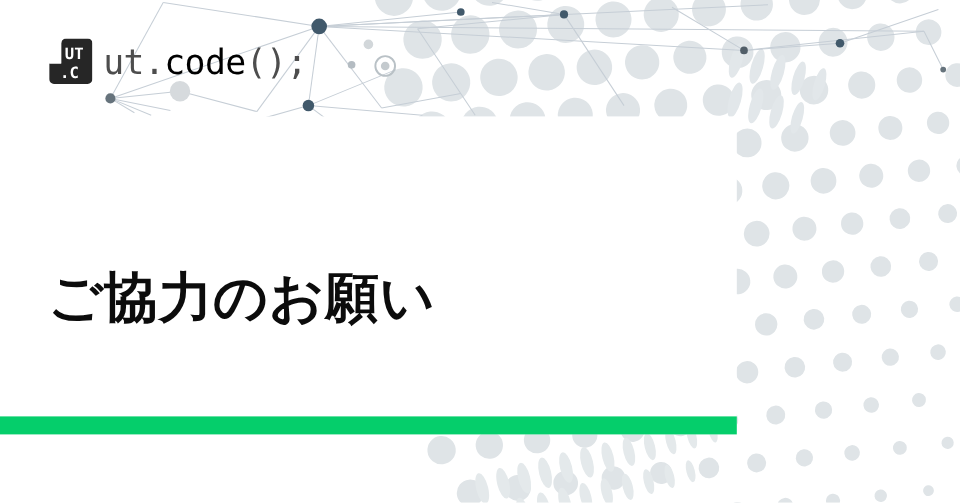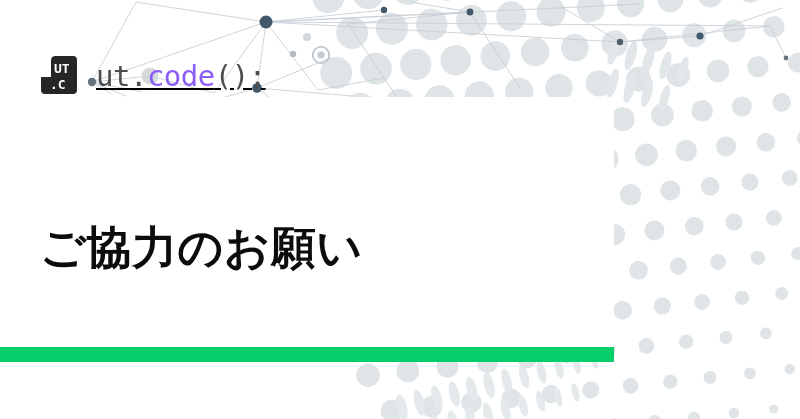--- a/index.html
+++ b/index.html
@@ -37,26 +37,25 @@
     width: 614px;
     height: 265px;
     background: #ffffff;
     z-index: 5;
   }
 
   
   .brand-row {
     position: absolute;
     left: 41px;
-    top: 56px;
+    top: 32px;
     display: flex;
     align-items: center;
-    gap: 19px;
+    gap: 9px;
     z-index: 6;
-    text-decoration: underline;
   }
 
   .logo-mark {
     position: relative;
     width: 36px;
     height: 38px;
     flex: 0 0 auto;
   }
   .logo-mark svg { display: block; }
 
@@ -64,21 +63,21 @@
     font-family: "DejaVu Sans Mono", "Liberation Mono", monospace;
     font-size: 29px;
     line-height: 1;
     letter-spacing: -0.5px;
     white-space: pre;
     color: #4d4d4d;
     font-weight: 400;
     position: relative;
     top: 1px;
   }
-  .wordmark .accent { color: #8b5cf6; }
+  .wordmark .accent { color: #000000; }
 
   
   .headline {
     position: absolute;
     left: 40px;
     top: 103px;
     z-index: 6;
     color: #0c0c0c;
     font-family: "DejaVu Sans", "Liberation Sans", sans-serif;
     font-weight: 700;

